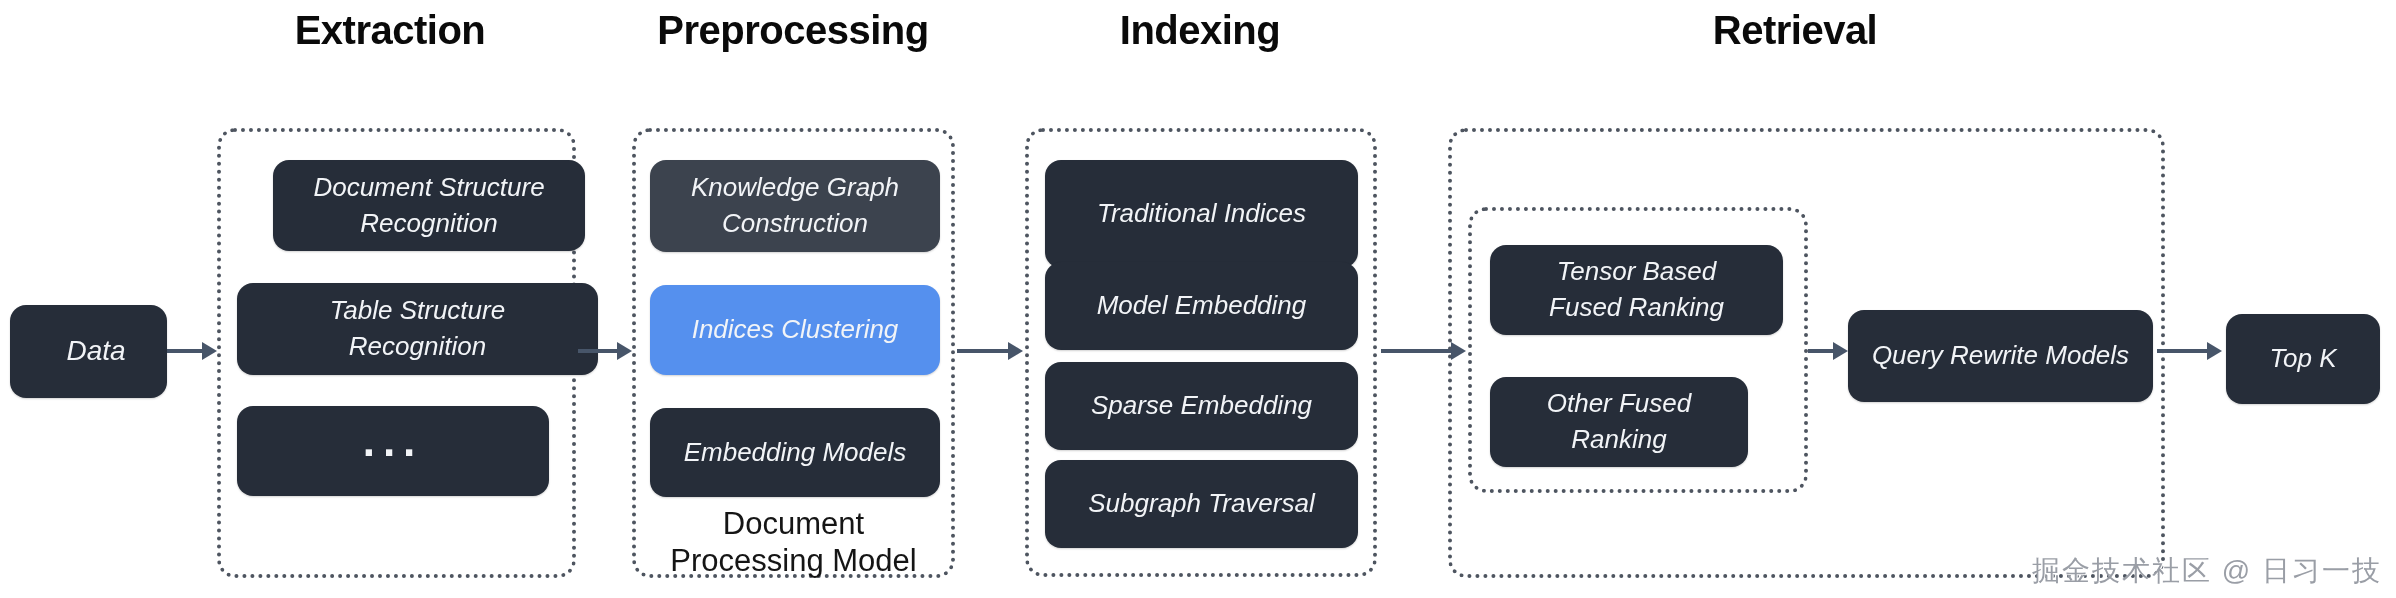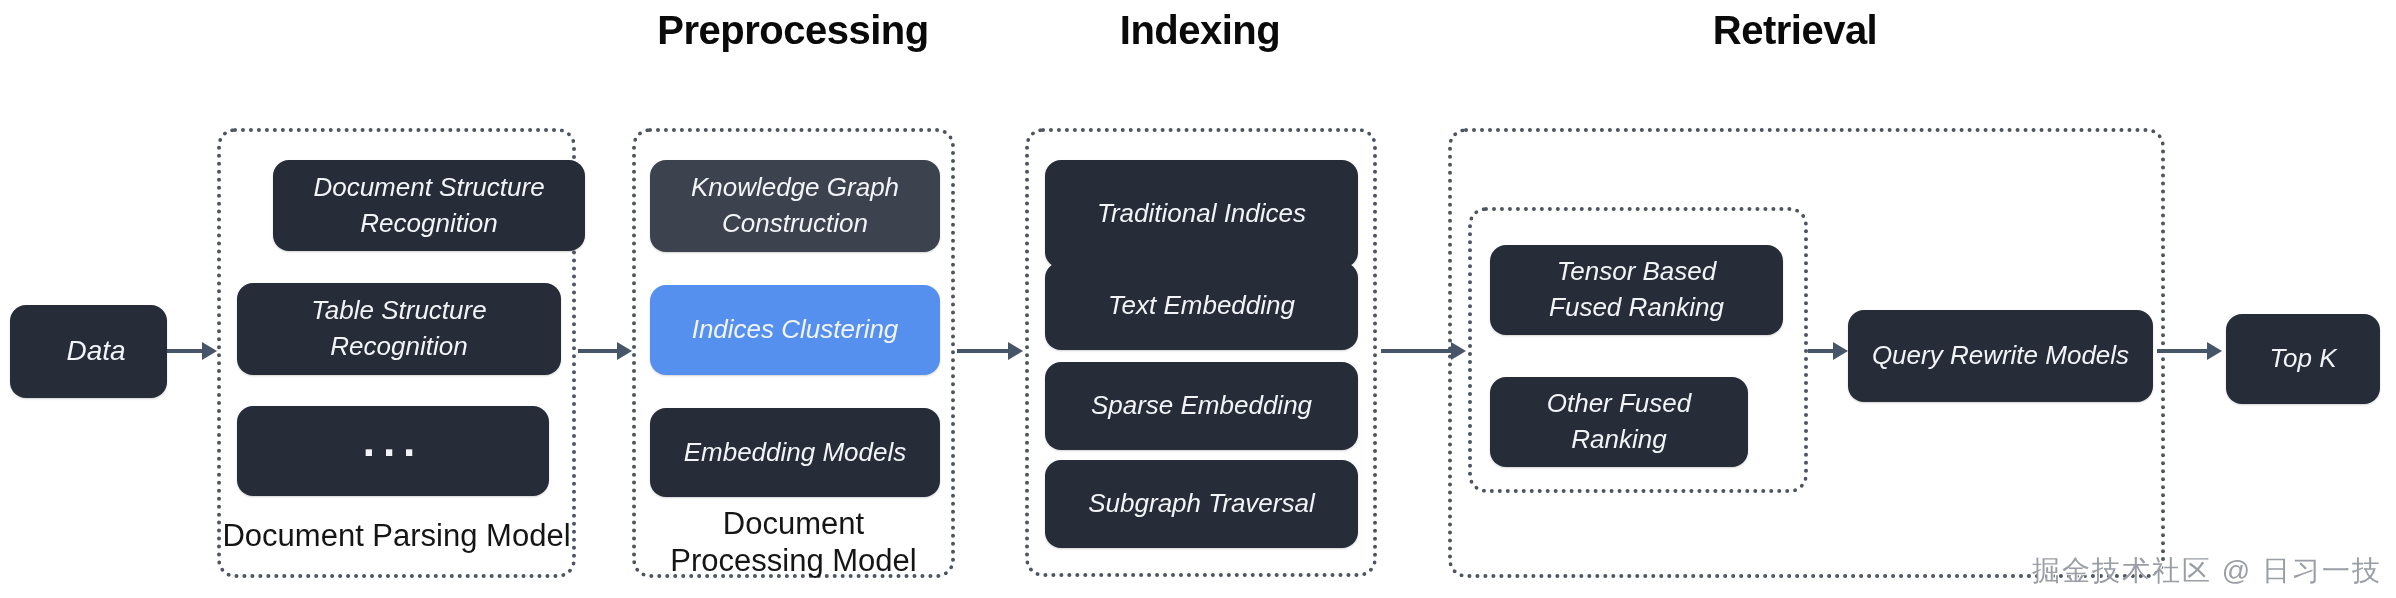--- a/index.html
+++ b/index.html
@@ -30,48 +30,48 @@
         border-bottom:9px solid transparent;}
   .watermark{position:absolute;right:14px;bottom:8px;font-size:28px;
         color:var(--watermark-text);letter-spacing:2px;
         text-shadow:1px 1px 0 #ffffff;}
 </style>
 </head>
 <body>
 
 <div id="page">
 
+  <div class="stage-title" style="left:230px;width:320px;">Extraction</div>
   <div class="stage-title" style="left:633px;width:320px;">Preprocessing</div>
   <div class="stage-title" style="left:1040px;width:320px;">Indexing</div>
   <div class="stage-title" style="left:1635px;width:320px;">Retrieval</div>
 
   <div class="dashed-box" style="left:217px;top:128px;width:359px;height:450px;"></div>
   <div class="dashed-box" style="left:632px;top:128px;width:323px;height:450px;"></div>
   <div class="dashed-box" style="left:1025px;top:128px;width:352px;height:449px;"></div>
   <div class="dashed-box" style="left:1448px;top:128px;width:717px;height:450px;"></div>
   <div class="dashed-box" style="left:1468px;top:207px;width:340px;height:286px;"></div>
 
   <div class="node" style="left:10px;top:305px;width:157px;height:93px;font-size:28px;padding-left:29px;">Data</div>
 
   <div class="node" style="left:237px;top:160px;width:312px;height:91px;margin-left:36px;">Document Structure
 Recognition</div>
-  <div class="node" style="left:237px;top:283px;width:324px;height:92px;">Table Structure
+  <div class="node" style="left:237px;top:283px;width:361px;height:92px;">Table Structure
 Recognition</div>
   <div class="node ellipsis" style="left:237px;top:406px;width:312px;height:90px;">...</div>
-  <div class="caption" style="left:217px;top:518px;width:359px;">Document Parsing Model</div>
 
   <div class="node gray" style="left:650px;top:160px;width:290px;height:92px;">Knowledge Graph
 Construction</div>
   <div class="node blue" style="left:650px;top:285px;width:290px;height:90px;">Indices Clustering</div>
   <div class="node" style="left:650px;top:408px;width:290px;height:89px;">Embedding Models</div>
   <div class="caption" style="left:632px;top:506px;width:323px;">Document
 Processing Model</div>
 
   <div class="node" style="left:1045px;top:160px;width:313px;height:108px;">Traditional Indices</div>
-  <div class="node" style="left:1045px;top:262px;width:313px;height:88px;">Text Embedding</div>
+  <div class="node" style="left:1045px;top:262px;width:313px;height:88px;">Model Embedding</div>
   <div class="node" style="left:1045px;top:362px;width:313px;height:88px;">Sparse Embedding</div>
   <div class="node" style="left:1045px;top:460px;width:313px;height:88px;">Subgraph Traversal</div>
 
   <div class="node" style="left:1490px;top:245px;width:293px;height:90px;">Tensor Based
 Fused Ranking</div>
   <div class="node" style="left:1490px;top:377px;width:258px;height:90px;">Other Fused Ranking</div>
   <div class="node" style="left:1848px;top:310px;width:305px;height:92px;">Query Rewrite Models</div>
 
   <div class="node" style="left:2226px;top:314px;width:154px;height:90px;">Top K</div>
 

